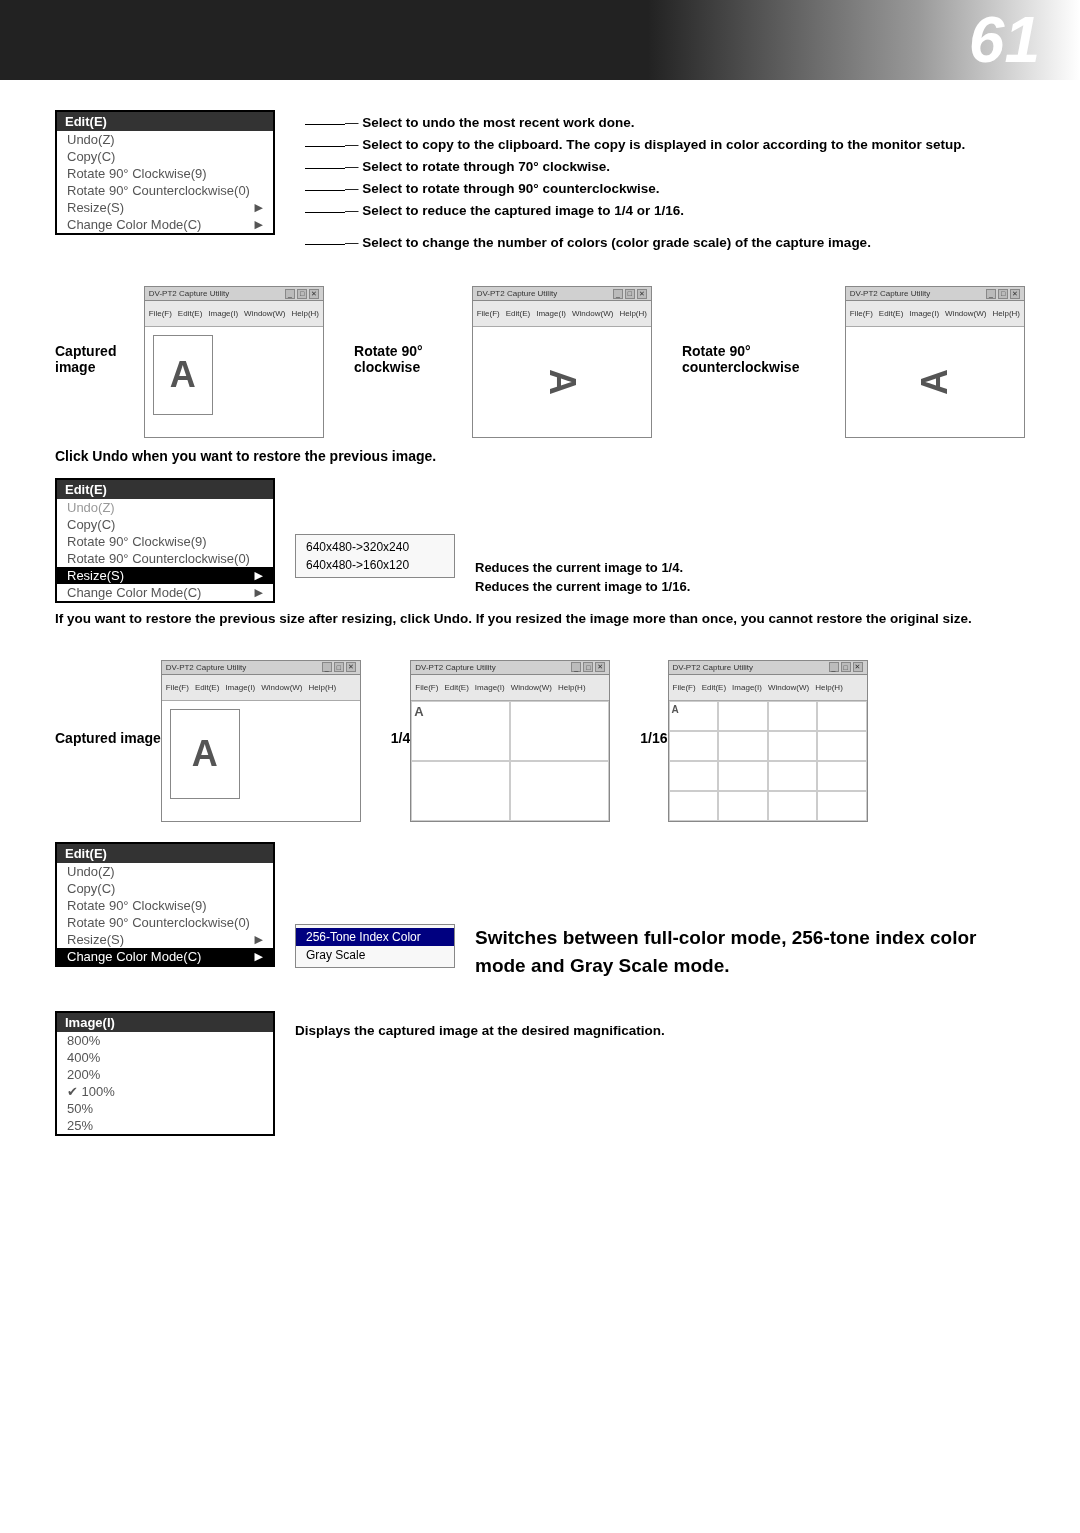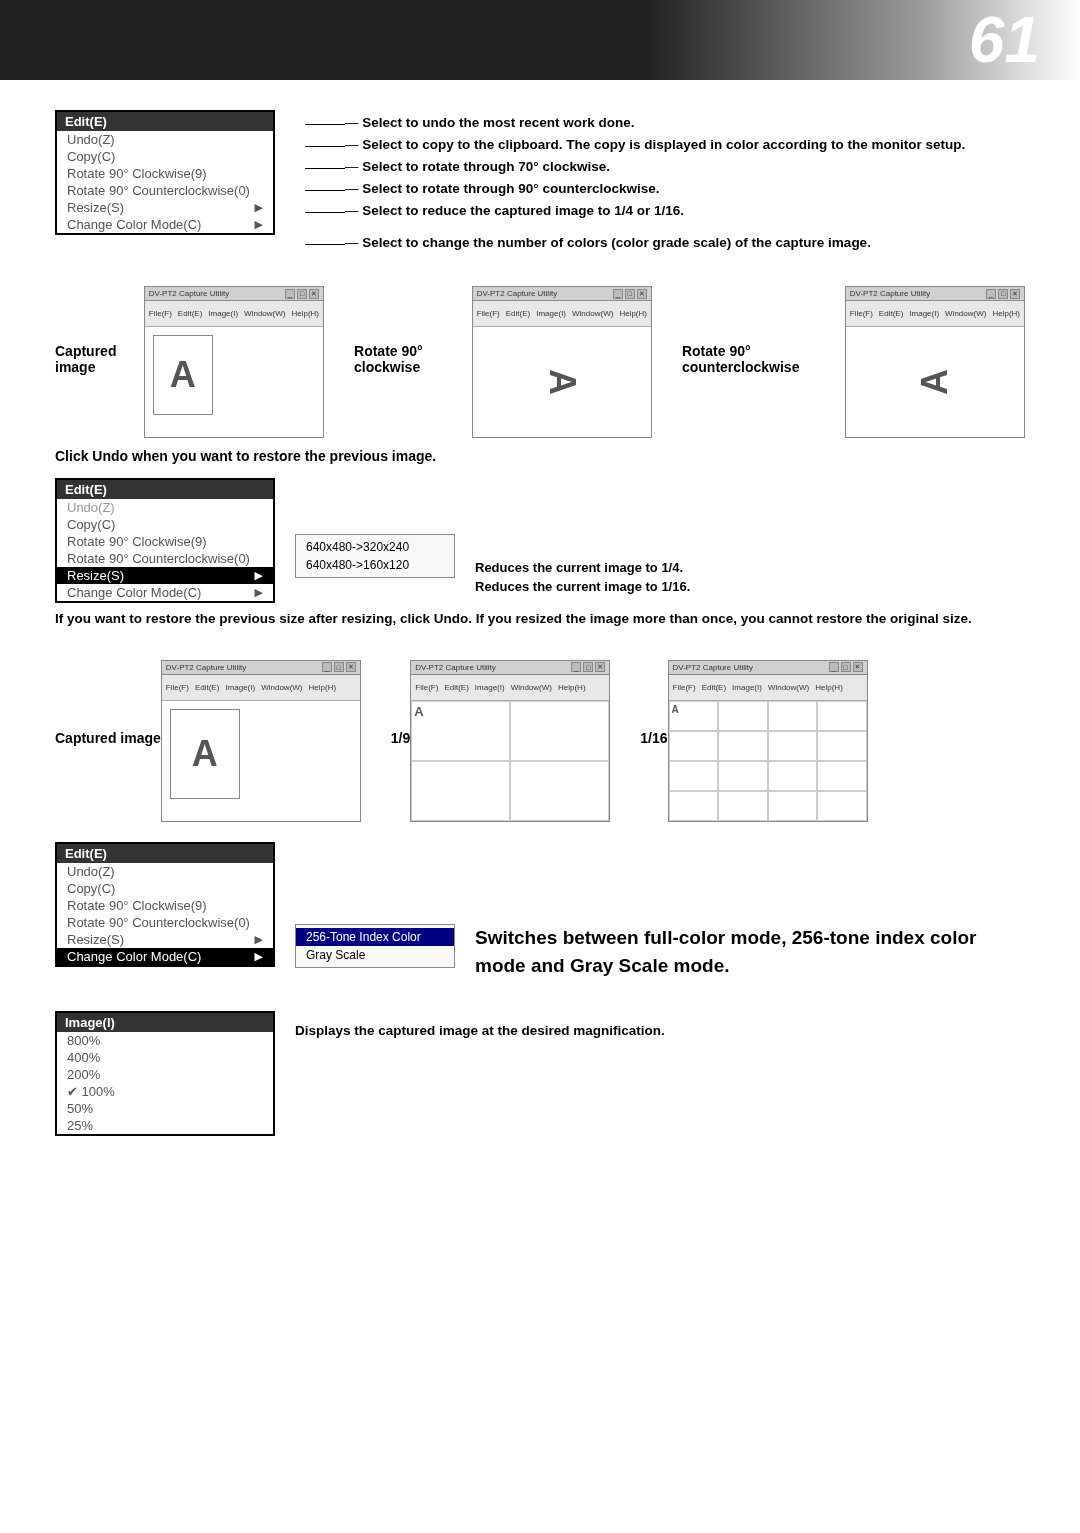--- a/index.html
+++ b/index.html
@@ -466,21 +466,21 @@
         </div>
         <div class="sim-body" style="height:120px; align-items:flex-start; justify-content:flex-start; padding:8px;">
           <div style="border:1.5px solid #888; width:70px; height:90px; display:flex; align-items:center; justify-content:center;">
             <span class="letter">A</span>
           </div>
         </div>
       </div>
     </div>
 
     <div class="image-block">
-      <div class="img-label">1/9</div>
+      <div class="img-label">1/4</div>
       <div class="sim-window" style="width:200px;">
         <div class="sim-titlebar">
           <span class="sim-titlebar-title">DV-PT2 Capture Utility</span>
           <div class="sim-titlebar-btns">
             <div class="sim-titlebar-btn">_</div>
             <div class="sim-titlebar-btn">□</div>
             <div class="sim-titlebar-btn">✕</div>
           </div>
         </div>
         <div class="sim-menubar">

